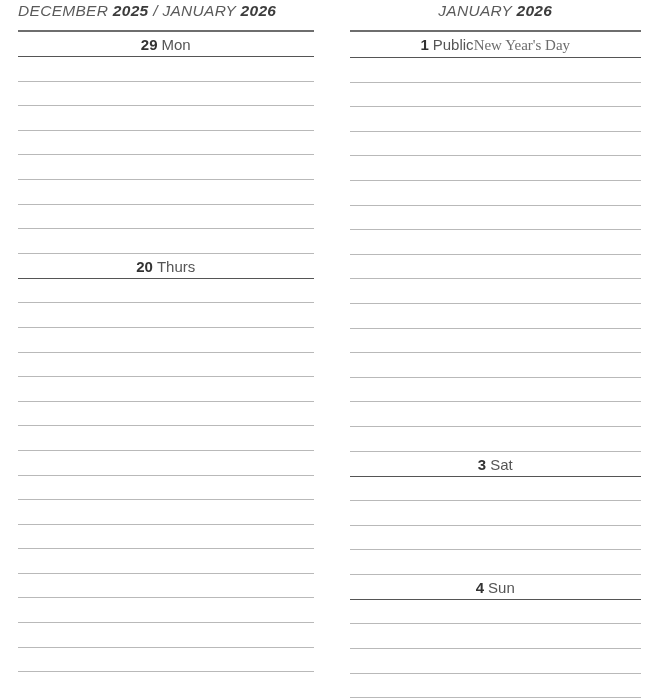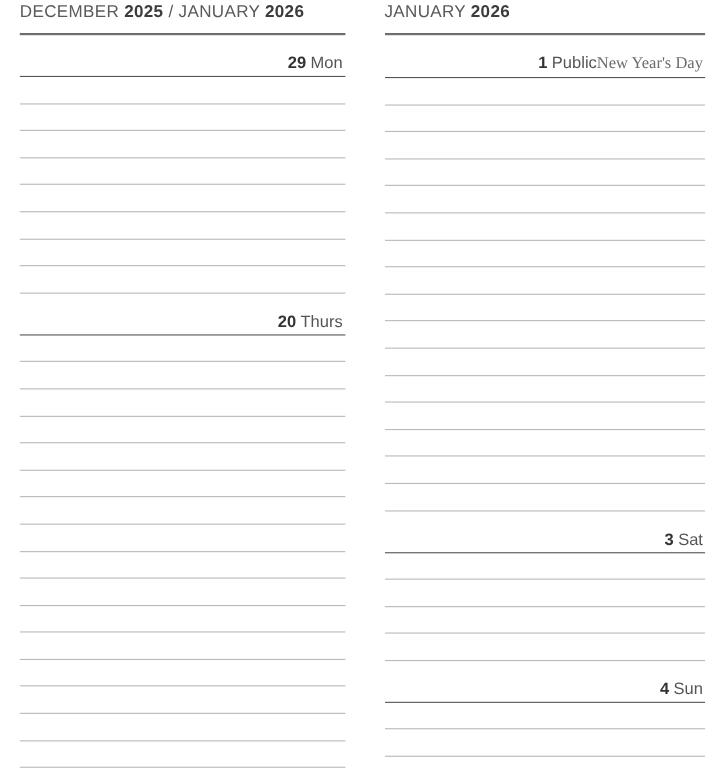--- a/index.html
+++ b/index.html
@@ -31,37 +31,38 @@
   .page.right { padding-left: 20px; padding-right: 18px; }
 
   .page-header {
     height: 32px;
     display: flex;
     align-items: flex-start;
     border-bottom: 2px solid #6e6e6e;
     padding-bottom: 2px;
   }
   .page-header.left-head { justify-content: flex-start; }
-  .page-header.right-head { justify-content: flex-start; }
+  .page-header.right-head { justify-content: center; }
   .header-text {
     font-size: 15.5px;
     letter-spacing: 0.3px;
     color: #5a5a5a;
     white-space: nowrap;
     line-height: 22px;
+    font-style: italic;
   }
   .header-text .b { font-weight: bold; color: #3c3c3c; }
 
   .day-block { position: relative; }
   .day-head {
     display: flex;
     align-items: baseline;
-    justify-content: flex-end;
+    justify-content: center;
     border-bottom: 1.6px solid #555;
-    padding: 17px 0 3px 2px;
+    padding: 4px 0 3px 2px;
   }
   .day-title {
     font-size: 15px;
     color: #555;
     white-space: nowrap;
   }
   .day-title .num {
     font-weight: bold;
     color: #333;
     font-size: 15px;

